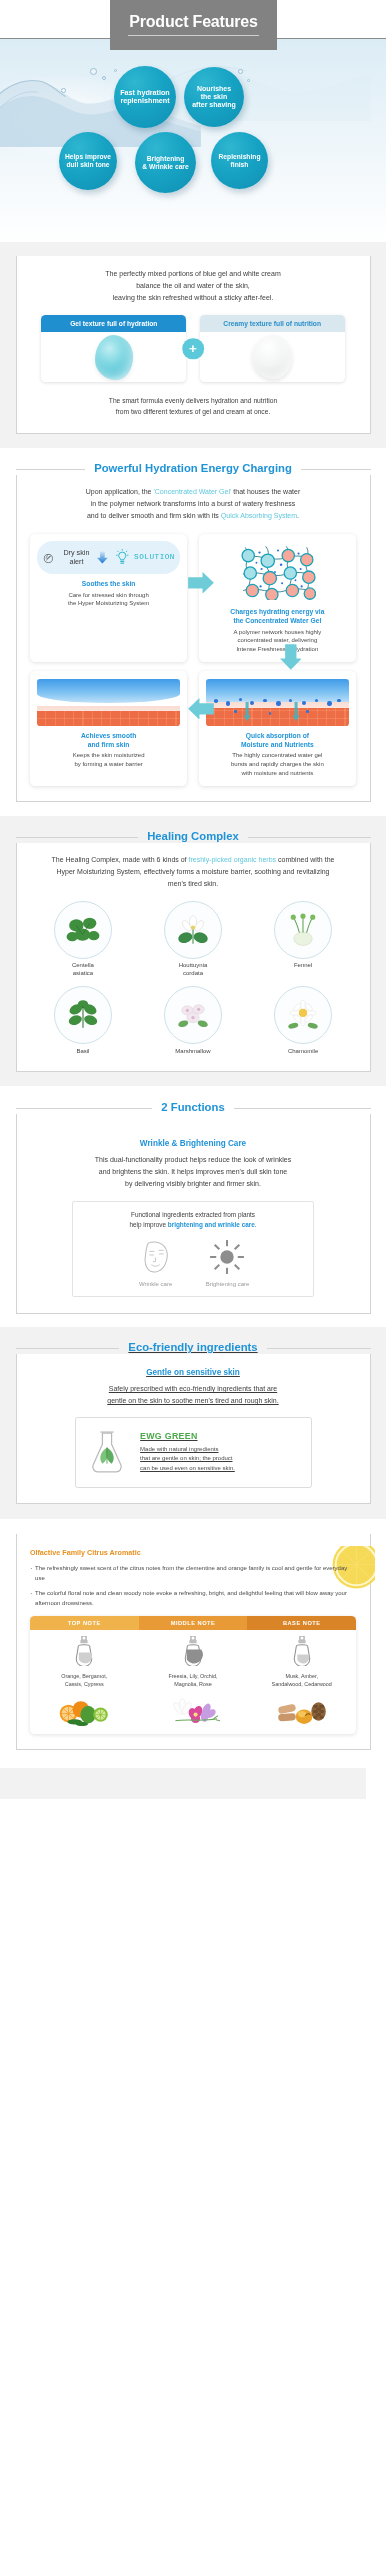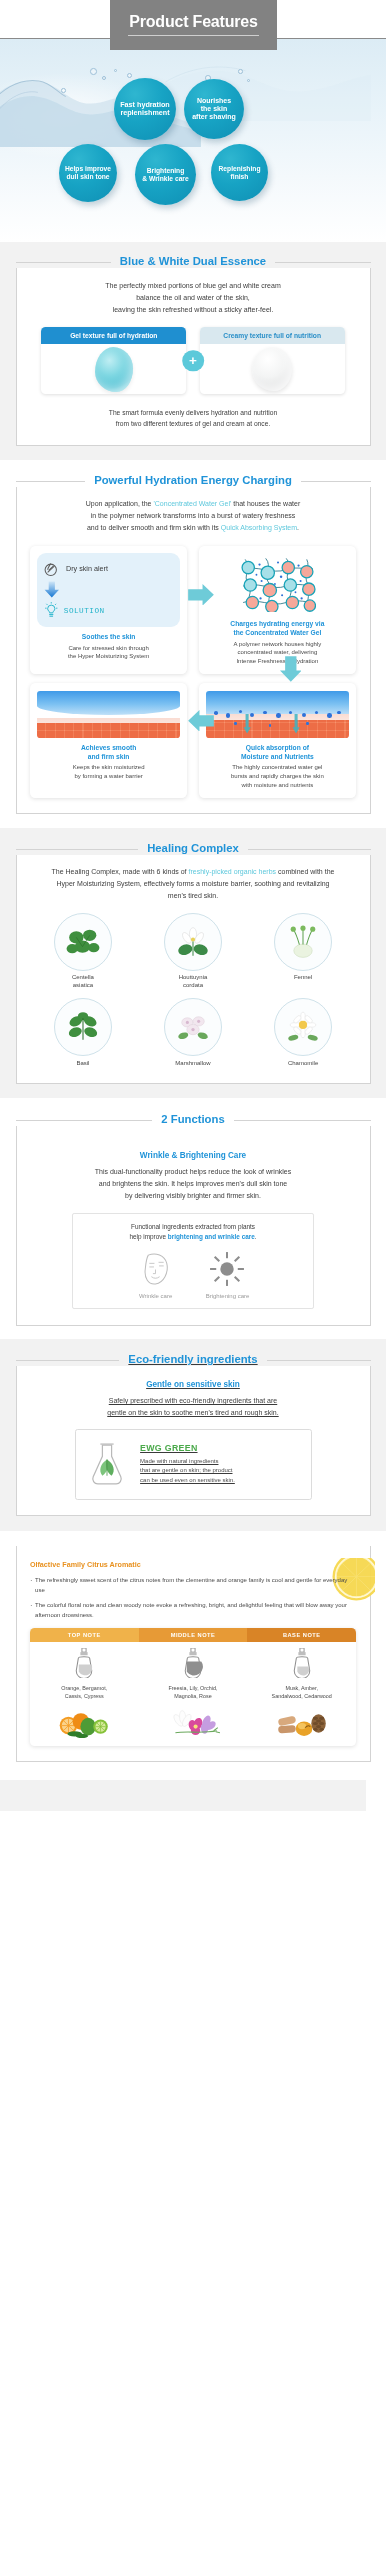--- a/index.html
+++ b/index.html
@@ -35,21 +35,21 @@
     position:absolute; left:110px; top:0; width:167px; height:50px;
     background:#828282; z-index:6;
     display:flex; flex-direction:column; align-items:center; justify-content:center;
   }
   .hero-title h1 {
     color:#fff; font-size:16px; font-weight:bold; letter-spacing:-0.2px; line-height:1;
     margin-bottom:4.6px;
   }
   .hero-title .underline { width:131px; height:0.5px; background:#cfcfcf; }
 
-  .circles { position:absolute; top:72px; left:0; width:386px; height:170px; z-index:4; }
+  .circles { position:absolute; top:60px; left:0; width:386px; height:170px; z-index:4; }
   .circ {
     position:absolute; border-radius:50%;
     background:radial-gradient(circle at 34% 26%, #2fb6d0 0%, #17a3c4 45%, #0f8fb4 100%);
     box-shadow: 2.1px 3.6px 6.2px rgba(0,60,90,.22);
     display:flex; align-items:center; justify-content:center; text-align:center;
     color:#fff; font-weight:bold; line-height:1.18;
   }
   .c1 { left:114px; top:6.2px;  width:62px; height:62px; font-size:7.2px; }
   .c2 { left:184px; top:7.2px;  width:60px; height:60px; font-size:7px; }
   .c3 { left:59px; top:72px; width:58px; height:58px; font-size:6.7px; }
@@ -101,22 +101,22 @@
 
   
   .grid4 { display:grid; grid-template-columns:1fr 1fr; gap:9.3px 11.3px; margin-top:11.3px; position:relative; }
   .panel {
     background:#fff; border-radius:5.2px; box-shadow:0 1px 4.1px rgba(0,0,0,.12);
     padding:7.2px 7.2px 8.2px; text-align:center; position:relative;
   }
   .panel .ptitle { color:#1f93d8; font-size:6.7px; font-weight:bold; line-height:1.35; margin-top:5.2px; }
   .panel .pdesc { font-size:6px; line-height:1.45; color:#4a4a4a; margin-top:2.6px; }
   .alertbox {
-    background:#e3f1fa; border-radius:9px; padding:7.2px 5.2px 7.2px;
-    display:flex; flex-direction:column; gap:3.1px;
+    background:#e3f1fa; border-radius:16px; padding:7.2px 5.2px 7.2px;
+    display:flex; flex-direction:row; align-items:center; gap:3.1px;
   }
   .alert-row { display:flex; align-items:center; gap:6.2px; }
   .alert-row .txt { font-size:7.2px; color:#3a3a3a; }
   .sol-row { display:flex; align-items:center; gap:3px;font-family:Liberation Mono, monospace; }
   .sol-row .txt { font-size:7.7px; color:#21b3c9; letter-spacing:0.5px; }
   .arrow-r, .arrow-d, .arrow-l {
     position:absolute; z-index:5;
   }
   .skinart { width:100%; height:47px; border-radius:3.1px; overflow:hidden; position:relative; }
   .skin-sky { position:absolute; left:0; right:0; top:0; height:24px;
@@ -255,25 +255,20 @@
       <div class="circ c5">
         <span>
           <span>Replenishing</span><br>
           <span>finish</span>
         </span>
       </div>
     </div>
   </div>
 
   <div class="section band-gray" style="padding:14.4px 0 13.4px;">
-    <div class="sec-top-wrap">
-      <span class="frame-line-l"></span>
-      <span class="sec-title">Blue &amp; White Dual Essence</span>
-      <span class="frame-line-r"></span>
-    </div>
     <div class="sec-body" style="background:#fff;">
       <p class="lead">
         <span>The perfectly mixed portions of blue gel and white cream</span><br>
         <span>balance the oil and water of the skin,</span><br>
         <span>leaving the skin refreshed without a sticky after-feel.</span>
       </p>
 
       <div class="dual-row">
         <div class="dual-card">
           <div class="cap cap-blue">Gel texture full of hydration</div>

